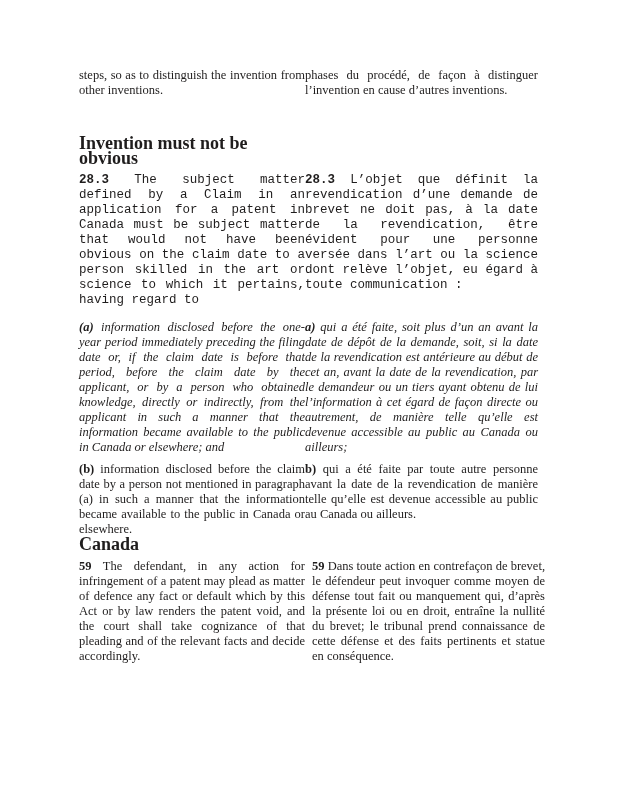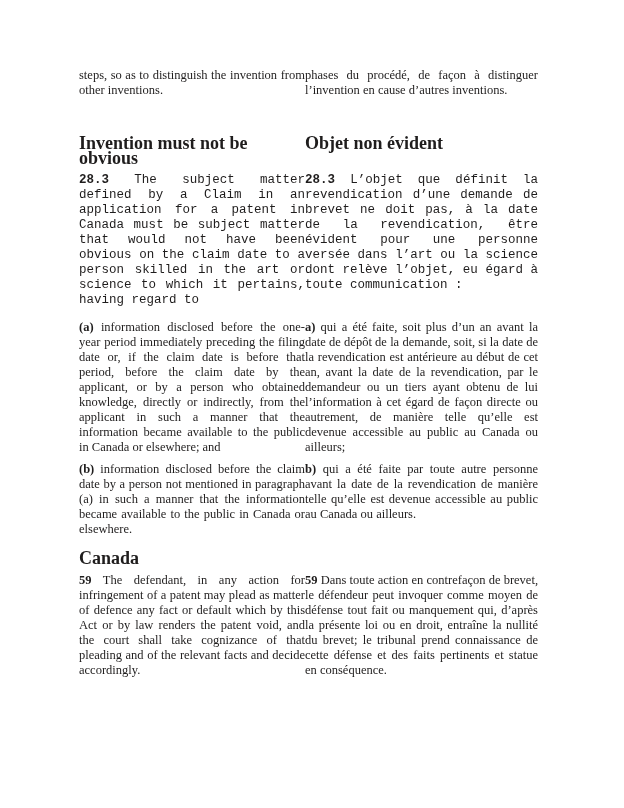--- a/index.html
+++ b/index.html
@@ -46,38 +46,37 @@
     margin: 0;
     font-size: 18px;
     font-weight: bold;
     line-height: 15px;
     text-align: left;
   }
   
   .row-intro     { margin-bottom: 38px; }
   .row-heading-1 { margin-bottom: 7px;  }
   .row-s283      { margin-bottom: 12px; font-family: Liberation Mono, monospace; }
-  .row-para-a    { margin-bottom: 7px;  }
-  .row-para-b    { margin-bottom: 14px; }
+  .row-para-a    { margin-bottom: 7px; font-style: italic;  }
+  .row-para-b    { }
   .row-heading-2 { margin-bottom: 7px;  }
-  .row-s59       { margin-bottom: 0;    }
+  .row-s59       { margin-bottom: 0; gap: 7px;    }
 </style>
 </head>
 <body>
 
 <div class="page">
 
   <div class="row row-intro">
     <p class="para col-en">steps, so as to distinguish the invention from other inventions.</p>
     <p class="para col-fr">phases du procédé, de façon à distinguer l’invention en cause d’autres inventions.</p>
   </div>
 
   <div class="row row-heading-1">
     <h2 class="heading col-en">Invention must not be obvious</h2>
-    <h2 class="heading col-fr">Objet non évident</h2>
   </div>
 
   <div class="row row-s283">
     <p class="para col-en">
       <b class="lead">28.3</b>
       <span>The subject matter defined by a Claim in an application for a patent in Canada must be subject matter that would not have been obvious on the claim date to a person skilled in the art or science to which it pertains, having regard to</span>
     </p>
     <p class="para col-fr">
       <b class="lead">28.3</b>
       <span>L’objet que définit la revendication d’une demande de brevet ne doit pas, à la date de la revendication, être évident pour une personne versée dans l’art ou la science dont relève l’objet, eu égard à toute communication :</span>

